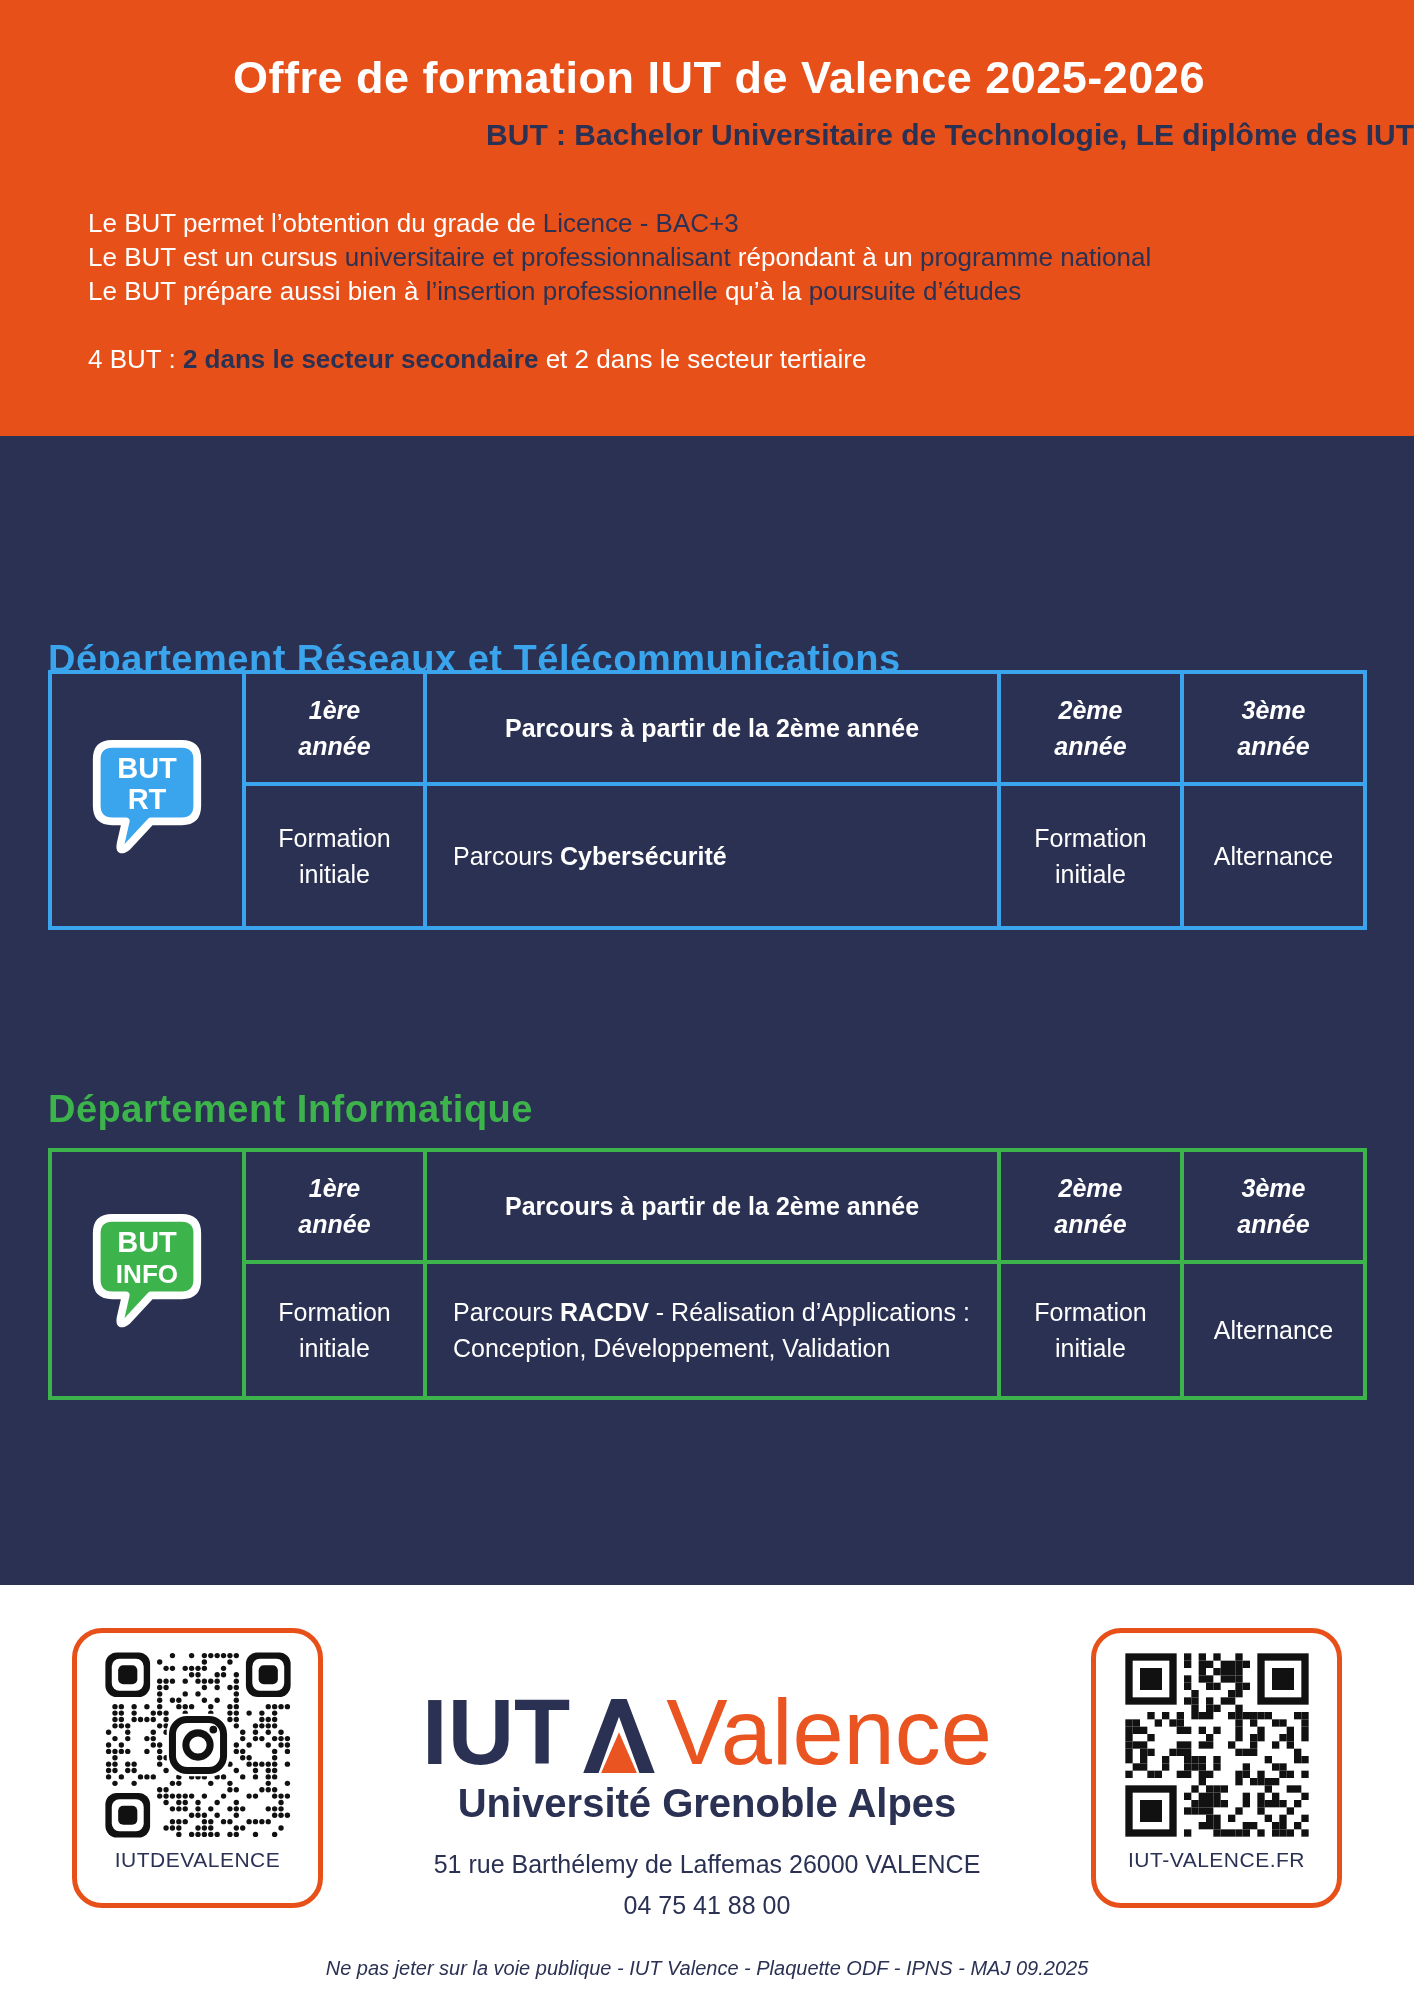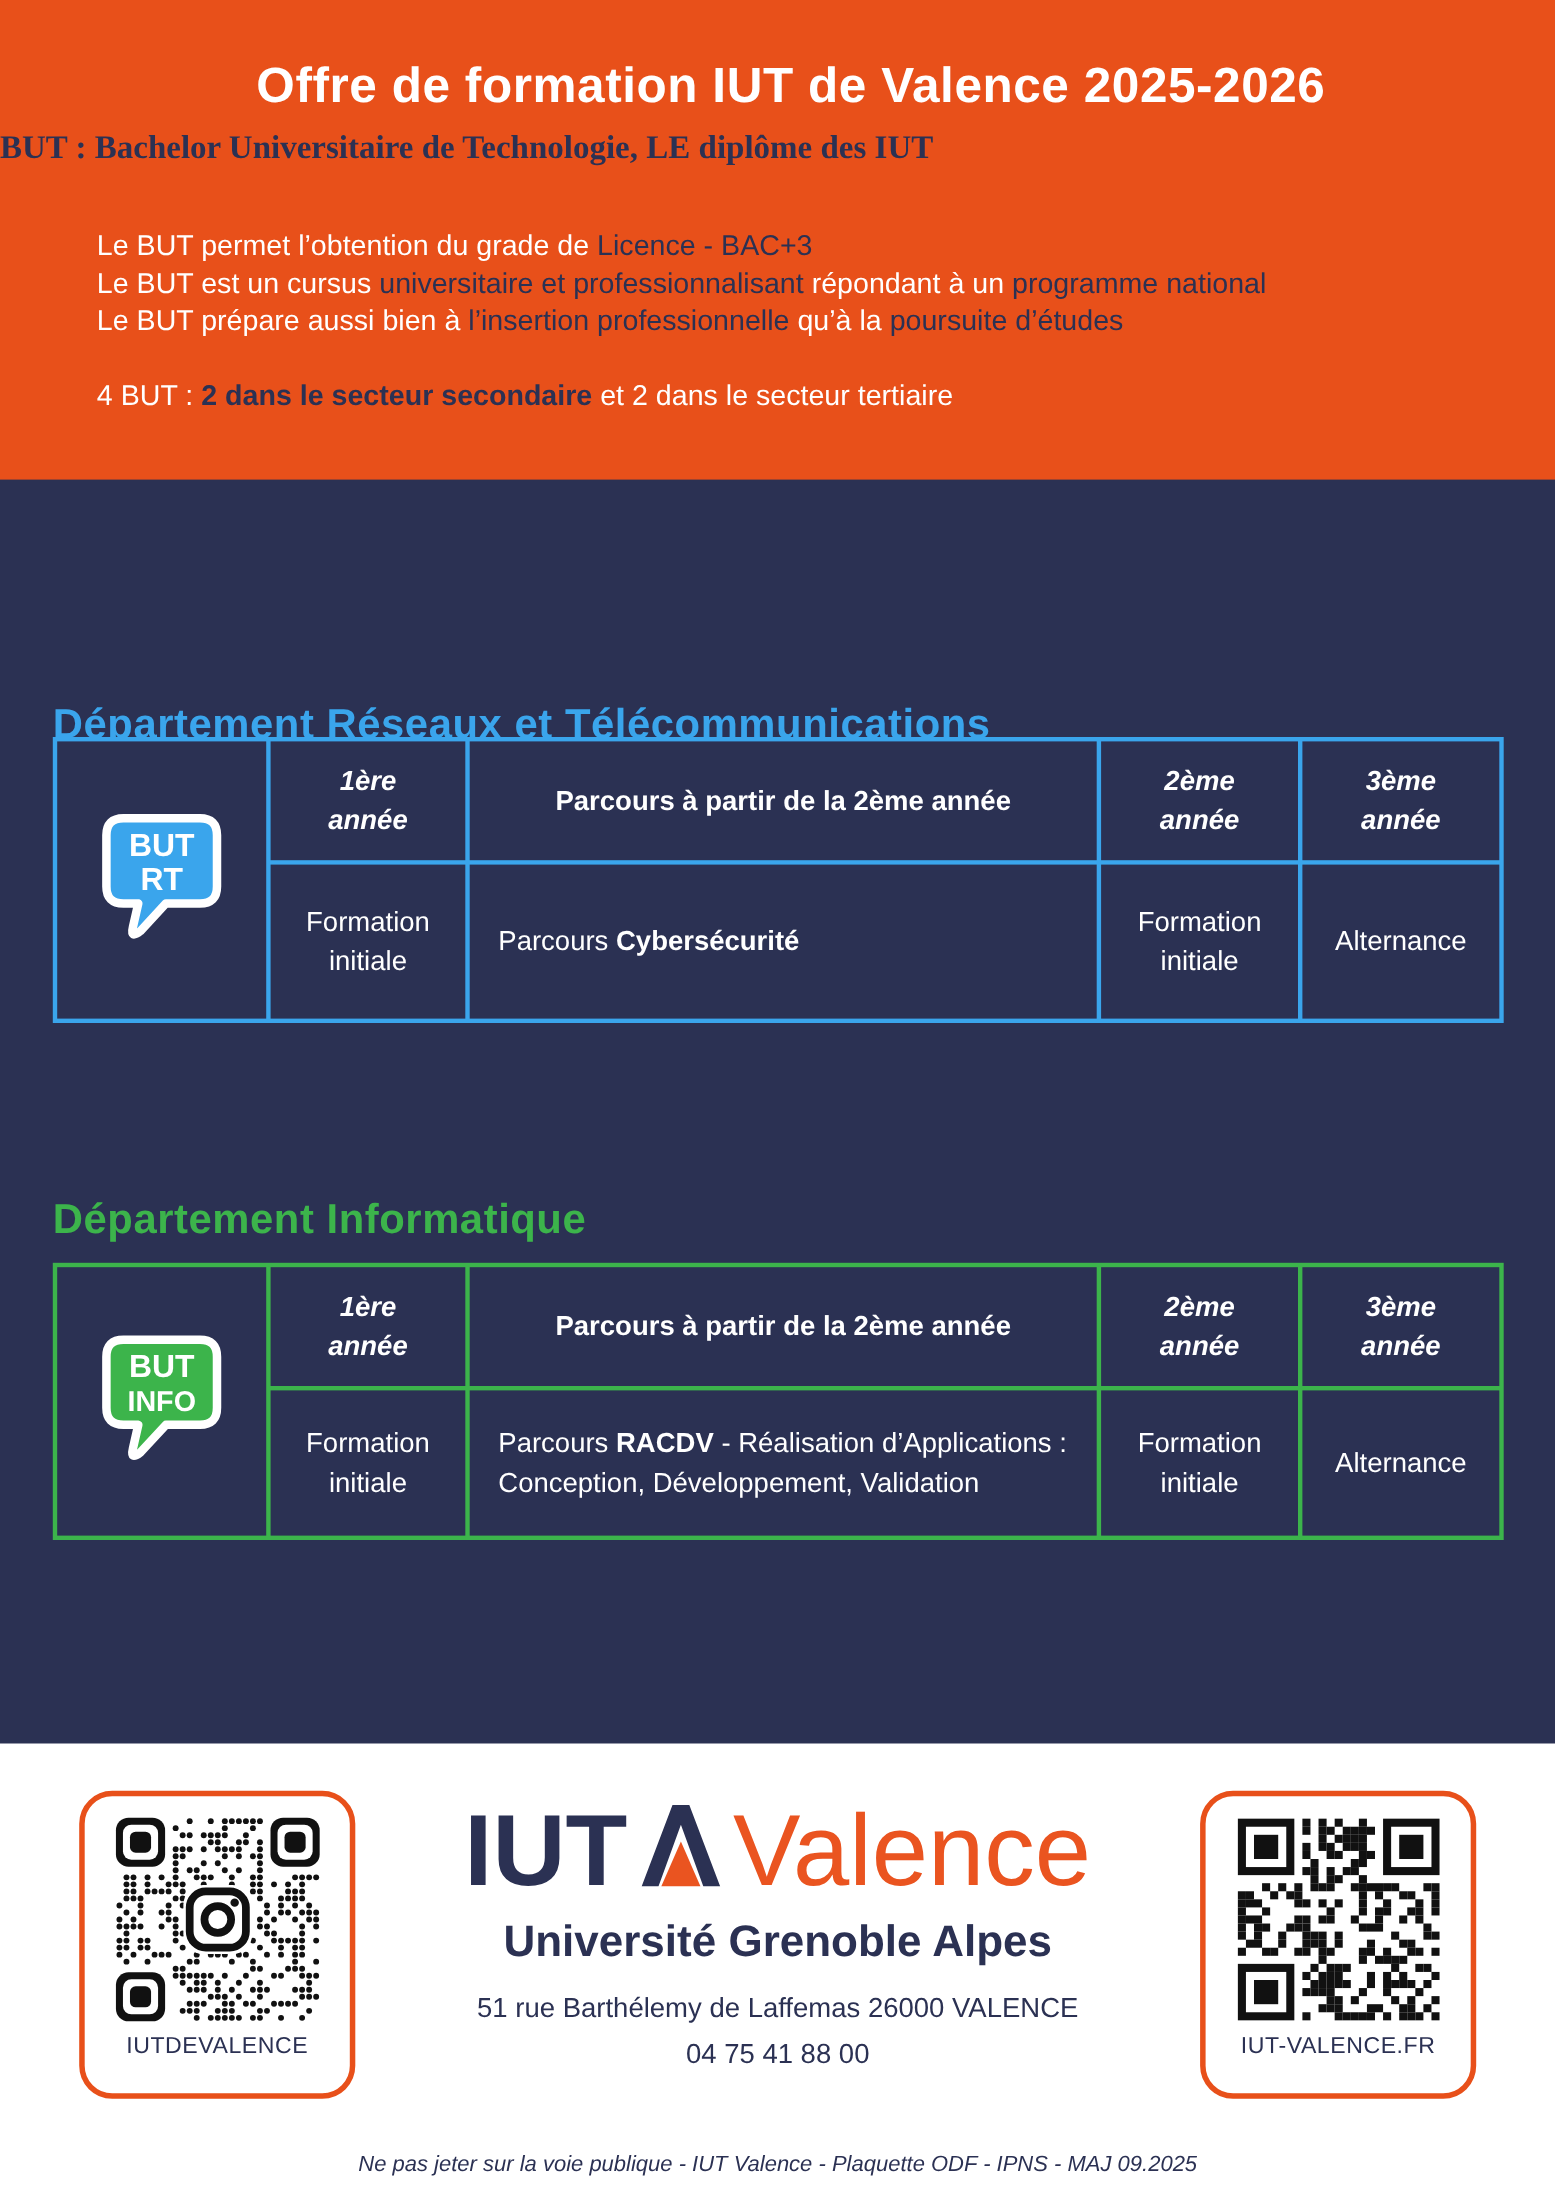--- a/index.html
+++ b/index.html
@@ -18,22 +18,22 @@
     background:var(--navy);overflow:hidden;
   }
 
   
   .band-orange{position:absolute;top:0;left:0;width:1414px;height:436px;background:var(--orange);}
   .page-title{
     position:absolute;top:52px;left:12px;width:100%;text-align:center;
     color:var(--white);font-size:45px;font-weight:bold;letter-spacing:.5px;
   }
   .page-subtitle{
-    position:absolute;top:118px;left:0;width:100%;text-align:left;
-    color:var(--navy);font-size:30px;font-weight:bold;font-family:Liberation Serif, serif;
+    position:absolute;top:118px;left:0;width:100%;text-align:right;
+    color:var(--navy);font-size:30px;font-weight:bold;
   }
   .intro{position:absolute;left:88px;top:206px;font-size:26px;line-height:34px;color:var(--white);}
   .intro .nv{color:var(--navy);}
   .intro .nvb{color:var(--navy);font-weight:bold;}
   .intro-line4{margin-top:34px;}
 
   
   .dept-title{position:absolute;left:48px;font-size:38px;font-weight:bold;letter-spacing:.5px;}
   .dept-title.rt{top:608px;color:var(--blue);margin-top:30px;}
   .dept-title.info{top:1088px;color:var(--green);}
@@ -66,21 +66,21 @@
     position:absolute;top:43px;width:251px;height:280px;
     border:5px solid var(--orange);border-radius:30px;background:var(--white);
     text-align:center;
   }
   .qr-card.left{left:72px;}
   .qr-card.right{left:1091px;}
   .qr-card svg.qr{display:block;margin:13px auto 0 auto;}
   .qr-label{margin-top:4px;color:var(--navy);font-size:21px;font-weight:normal;letter-spacing:.5px;}
 
   .brand{position:absolute;left:323px;top:56px;width:768px;text-align:center;color:var(--navy);}
-  .brand-logo-row{display:flex;justify-content:center;height:96px;}
+  .brand-logo-row{display:flex;align-items:flex-end;justify-content:center;height:96px;margin-top:38px;}
   .brand-iut{font-size:92px;font-weight:bold;color:var(--navy);line-height:.92;}
   .brand-a{margin:0 8px 2px 10px;}
   .brand-valence{font-size:92px;font-weight:normal;color:var(--logo-orange);line-height:.92;}
   .brand-univ{margin-top:6px;font-size:40px;font-weight:bold;color:var(--navy);}
   .brand-address{margin-top:24px;font-size:25px;color:var(--navy);}
   .brand-phone{margin-top:12px;font-size:25px;color:var(--navy);}
 
   .footer-note{
     position:absolute;left:0;top:372px;width:100%;text-align:center;
     color:var(--navy);font-size:20px;font-style:italic;

